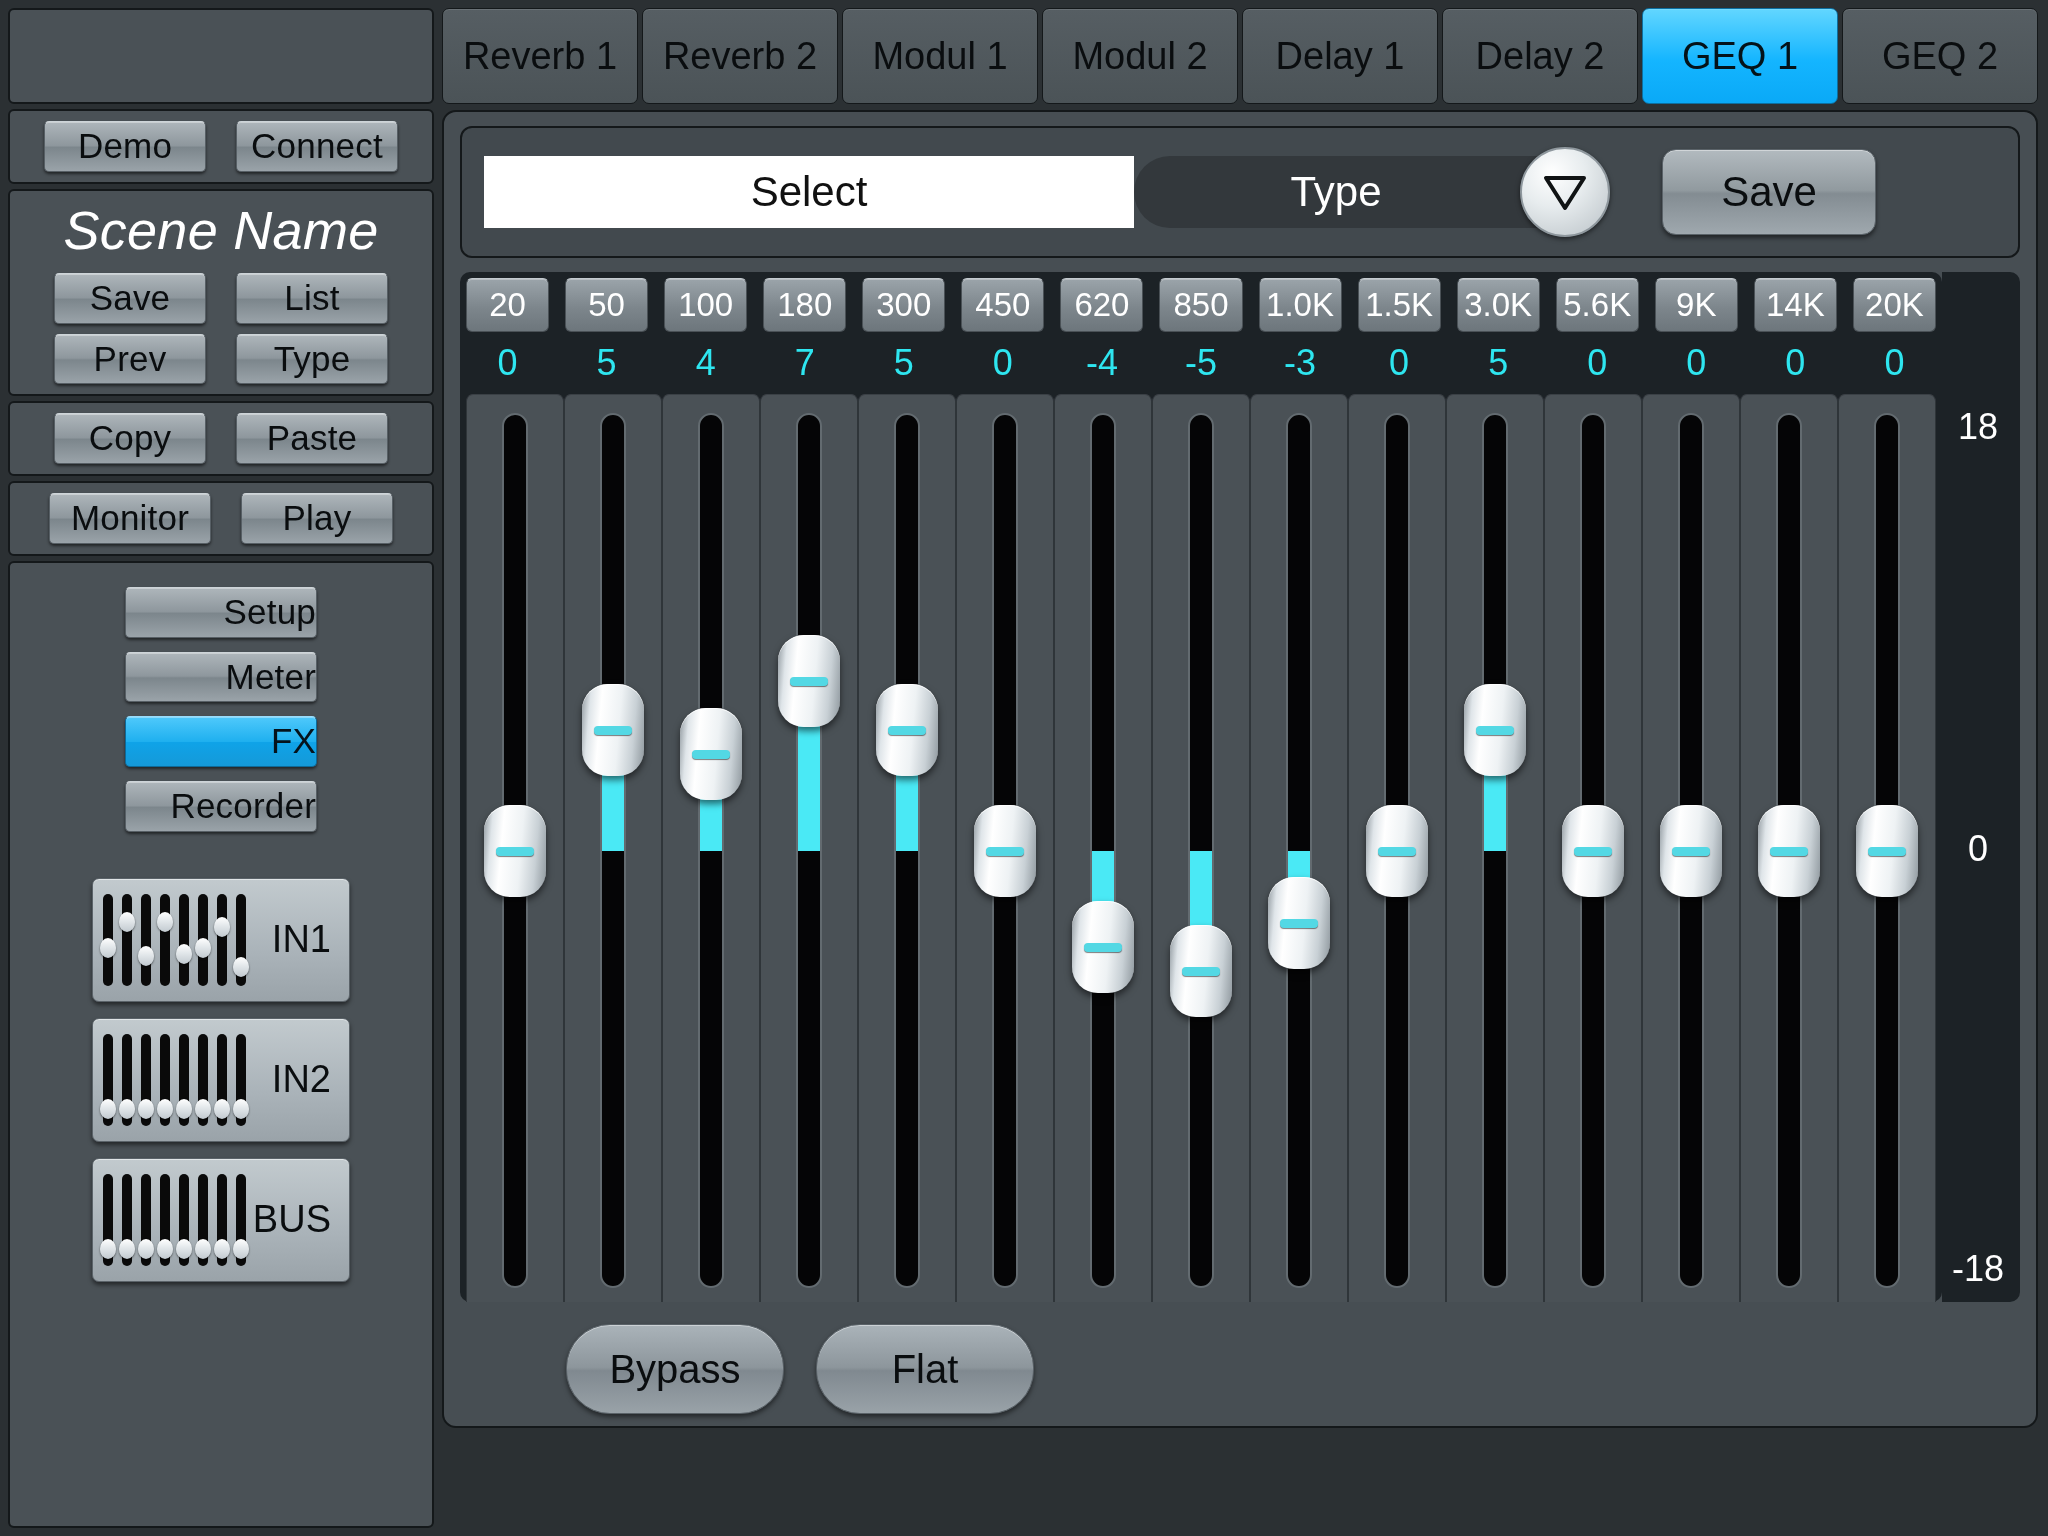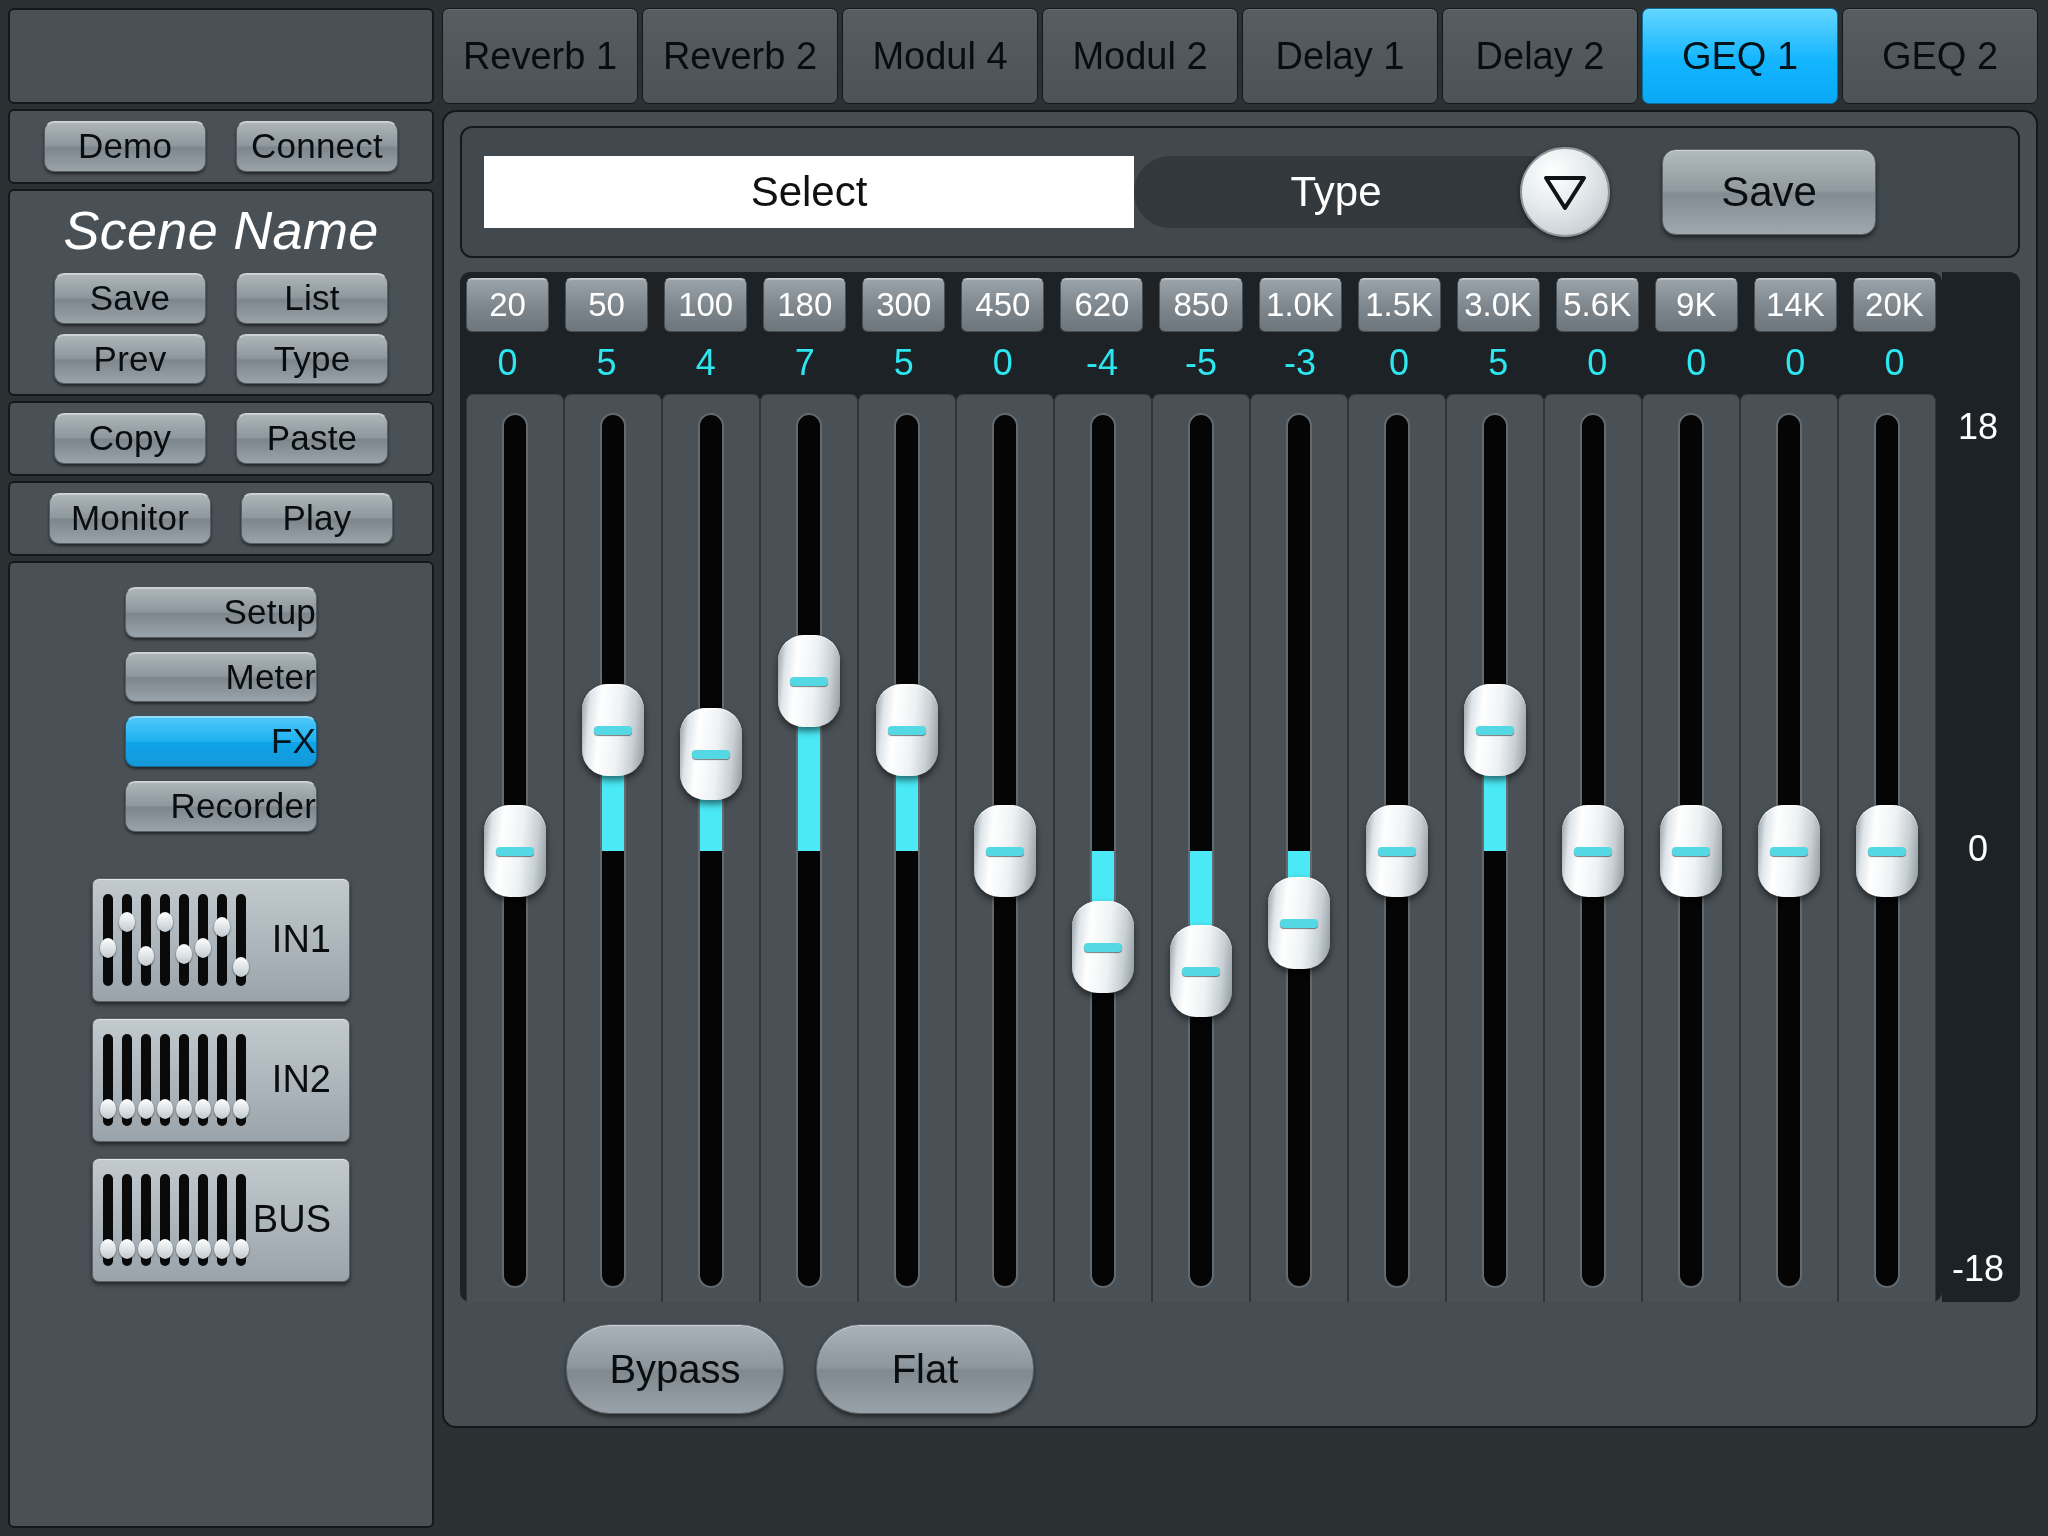--- a/index.html
+++ b/index.html
@@ -43,21 +43,21 @@
   .row2 {
     display: flex;
     gap: 30px;
     justify-content: center;
     width: 100%;
   }
   .btn3d {
     background: linear-gradient(180deg, #aeb6bb 0%, #8e979d 48%, #7c868c 52%, #9aa3a9 100%);
     border: 1px solid #575f65;
     border-top-color: #cdd4d8;
-    border-radius: 10px;
+    border-radius: 5px;
     color: #0a0d0f;
     font-size: 35px;
     text-align: center;
     box-shadow: 0 2px 3px rgba(0,0,0,.55), inset 0 1px 0 rgba(255,255,255,.35);
     padding: 6px 0;
     box-sizing: border-box;
     cursor: pointer;
     line-height: 1.05;
     letter-spacing: .2px;
   }
@@ -488,21 +488,21 @@
   <div id="main">
 
     <div id="tabs">
         <div class="tab">
           <span>Reverb 1</span>
         </div>
         <div class="tab">
           <span>Reverb 2</span>
         </div>
         <div class="tab">
-          <span>Modul 4</span>
+          <span>Modul 1</span>
         </div>
         <div class="tab">
           <span>Modul 2</span>
         </div>
         <div class="tab">
           <span>Delay 1</span>
         </div>
         <div class="tab">
           <span>Delay 2</span>
         </div>

